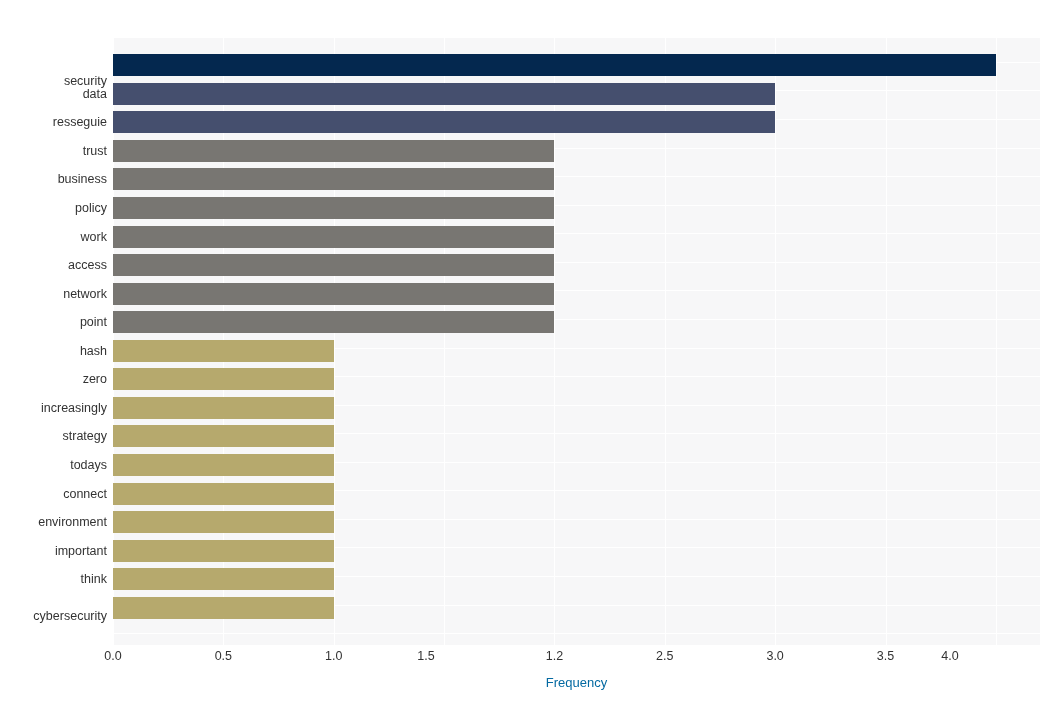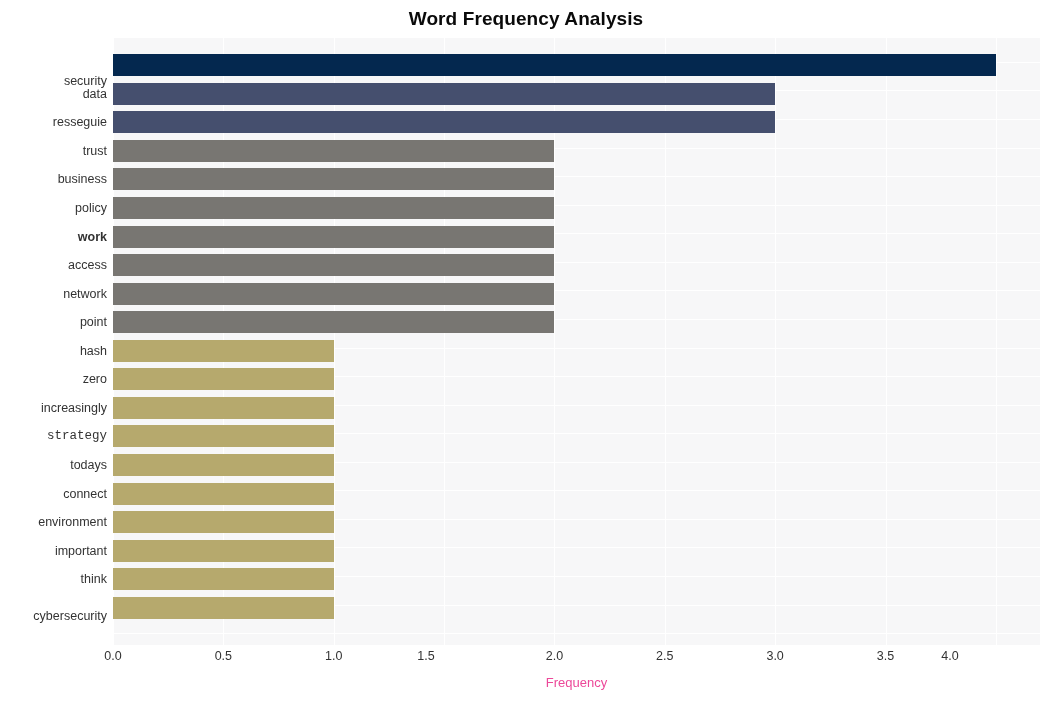--- a/index.html
+++ b/index.html
@@ -116,30 +116,29 @@
     line-height: 15px;
   }
 
   #x-axis-title {
     position: absolute;
     left: 113px;
     top: 675px;
     width: 927px;
     text-align: center;
     font-size: 13px;
-    color: #ec4899;
+    color: #0369a1;
     line-height: 16px;
   }
 </style>
 </head>
 <body>
 
 <div id="chart-figure">
 
-  <div id="chart-title">Word Frequency Analysis</div>
 
   <div id="plot-area">
     <div id="gridlines-v">
         <div class="gridline-v" style="left: 0px;"></div>
         <div class="gridline-v" style="left: 110.357px;"></div>
         <div class="gridline-v" style="left: 220.714px;"></div>
         <div class="gridline-v" style="left: 331.071px;"></div>
         <div class="gridline-v" style="left: 441.429px;"></div>
         <div class="gridline-v" style="left: 551.786px;"></div>
         <div class="gridline-v" style="left: 662.143px;"></div>
@@ -193,42 +192,42 @@
       </div>
   </div>
 
   <div id="y-axis-labels">
       <div class="y-tick-label" style="top: 36px;">security</div>
       <div class="y-tick-label" style="top: 49px;">data</div>
       <div class="y-tick-label" style="top: 77px;">resseguie</div>
       <div class="y-tick-label" style="top: 106px; margin-left: 24px;">trust</div>
       <div class="y-tick-label" style="top: 134px;">business</div>
       <div class="y-tick-label" style="top: 163px;">policy</div>
-      <div class="y-tick-label" style="top: 192px; font-weight: bold;">work</div>
+      <div class="y-tick-label" style="top: 192px;">work</div>
       <div class="y-tick-label" style="top: 220px;">access</div>
       <div class="y-tick-label" style="top: 249px;">network</div>
       <div class="y-tick-label" style="top: 277px;">point</div>
       <div class="y-tick-label" style="top: 306px;">hash</div>
       <div class="y-tick-label" style="top: 334px;">zero</div>
       <div class="y-tick-label" style="top: 363px;">increasingly</div>
-      <div class="y-tick-label" style="top: 391px; font-family: Liberation Mono, monospace;">strategy</div>
+      <div class="y-tick-label" style="top: 391px;">strategy</div>
       <div class="y-tick-label" style="top: 420px;">todays</div>
       <div class="y-tick-label" style="top: 449px;">connect</div>
       <div class="y-tick-label" style="top: 477px;">environment</div>
       <div class="y-tick-label" style="top: 506px;">important</div>
       <div class="y-tick-label" style="top: 534px;">think</div>
       <div class="y-tick-label" style="top: 571px;">cybersecurity</div>
     </div>
 
   <div id="x-axis-labels">
       <div class="x-tick-label" style="left: 0px;">0.0</div>
       <div class="x-tick-label" style="left: 110.357px;">0.5</div>
       <div class="x-tick-label" style="left: 220.714px;">1.0</div>
       <div class="x-tick-label" style="left: 313px;">1.5</div>
-      <div class="x-tick-label" style="left: 441.429px;">2.0</div>
+      <div class="x-tick-label" style="left: 441.429px;">1.2</div>
       <div class="x-tick-label" style="left: 551.786px;">2.5</div>
       <div class="x-tick-label" style="left: 662.143px;">3.0</div>
       <div class="x-tick-label" style="left: 772.5px;">3.5</div>
       <div class="x-tick-label" style="left: 837px;">4.0</div>
     </div>
 
   <div id="x-axis-title">Frequency</div>
 
 </div>
 

